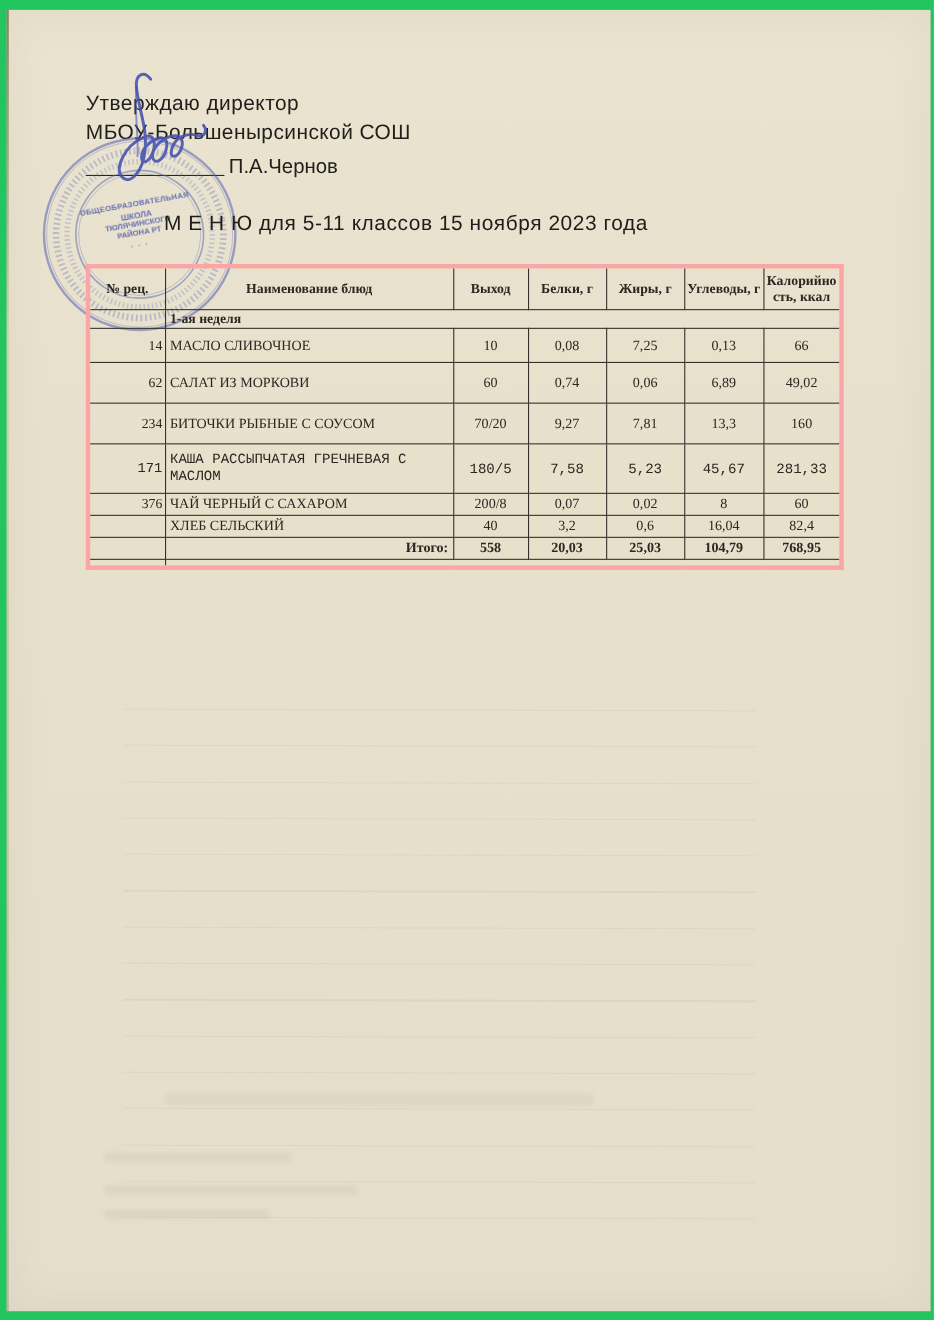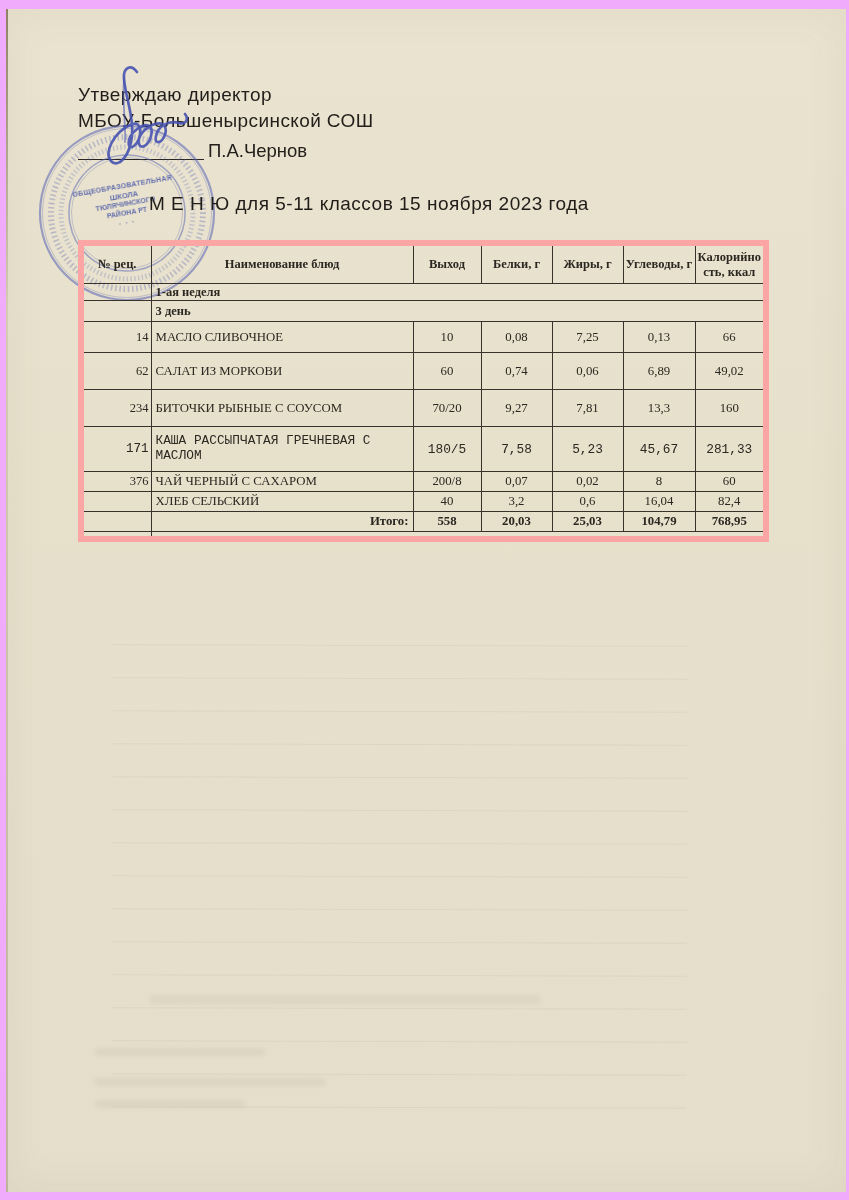--- a/index.html
+++ b/index.html
@@ -1,17 +1,17 @@
 <!DOCTYPE html>
 <html lang="ru"><head>
 <meta charset="utf-8">
 <style>
   html,body{margin:0;padding:0;background:#fdfdfd;}
   #page{position:relative;width:849px;height:1200px;overflow:hidden;
-        font-family:"Liberation Sans",sans-serif;background:#f0abfc;}
+        font-family:"Liberation Sans",sans-serif;background:#22c55e;}
   #paper{position:absolute;left:6px;top:9px;right:3px;bottom:8px;
          background:linear-gradient(180deg,#eae3d0 0%,#e7e0cb 40%,#e5decb 100%);
          box-shadow:inset 0 0 40px rgba(120,100,60,.08);}
   #paper::before{content:"";position:absolute;left:0;top:0;width:2px;height:100%;
          background:linear-gradient(180deg,rgba(70,50,25,.55),rgba(70,50,25,.10) 25%,rgba(70,50,25,.22) 100%);}
   .abs{position:absolute;}
   
   .approve{color:#221f1b;font-size:19px;letter-spacing:.4px;white-space:nowrap;}
   #approve1{left:78px;top:84px;}
   #approve2{left:78px;top:110px;}
@@ -28,21 +28,21 @@
   #stamp .l0{font-size:7px;letter-spacing:.3px;}
   #stamp .l1{font-size:7.5px;}
   #stamp .l2{font-size:7px;}
   #stamp .l3{font-size:7px;}
   #stamp .orn{font-size:8px;letter-spacing:4px;opacity:.8;}
   
   #menu-table{left:78px;top:240px;}
   table{border-collapse:collapse;table-layout:fixed;width:687px;
         font-family:"Liberation Serif",serif;color:#2b2721;}
   td,th{border:1.5px solid #37332c;padding:0 3px;overflow:hidden;}
-  table{border:6px solid #fca5a5;}
+  table{border:4px solid #fca5a5;}
   thead th{font-size:12.5px;font-weight:bold;text-align:center;height:37px;line-height:1.15;padding:0 2px;}
   th.kcal-h{word-break:break-all;}
   tr.week td,tr.day td{font-weight:bold;font-size:12.5px;text-align:left;padding-left:4px;}
   tr.week{height:17px;}  tr.week td{border-bottom-width:1.2px;}
   tr.day{height:21px;}
   td.numc{text-align:right;font-size:12.5px;padding-right:2px;}
   td.namec{text-align:left;font-size:12.8px;padding-left:4px;line-height:1.15;}
   td.valc{text-align:center;font-size:12.8px;}
   tr.h32{height:31px;margin-left:31px;} tr.h38{height:37px;padding-left:34px;} tr.h46{height:45px;font-family:Liberation Mono, monospace;} tr.h21{height:20px;}
   tr.total{height:20px;font-weight:bold;}
@@ -126,24 +126,20 @@
           <th>Жиры, г</th>
           <th>Углеводы, г</th>
           <th class="kcal-h">Калорийность, ккал</th>
         </tr>
       </thead>
       <tbody>
         <tr class="week">
           <td></td>
           <td colspan="6">1-ая неделя</td>
         </tr>
-        <tr class="day">
-          <td></td>
-          <td colspan="6">3 день</td>
-        </tr>
 
         <tr class="h32">
           <td class="numc">14</td>
           <td class="namec">МАСЛО СЛИВОЧНОЕ</td>
           <td class="valc">10</td>
           <td class="valc">0,08</td>
           <td class="valc">7,25</td>
           <td class="valc">0,13</td>
           <td class="valc">66</td>
         </tr>

